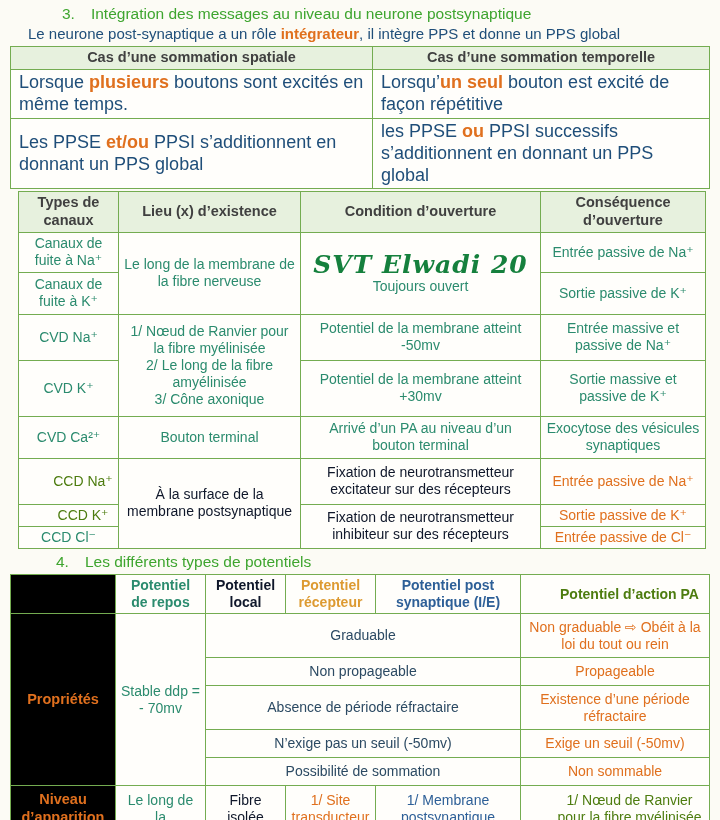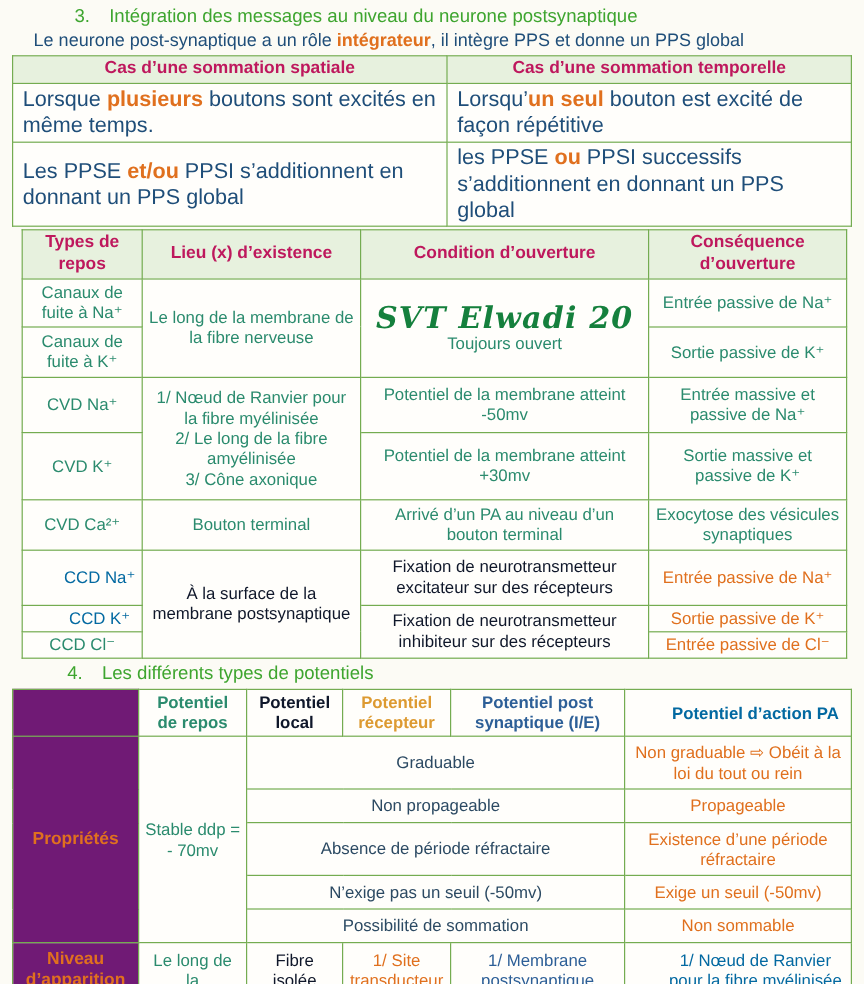--- a/index.html
+++ b/index.html
@@ -17,34 +17,34 @@
   .hdg .num { display:inline-block; margin-right:16px; }
   .hdg3 { margin-left:52px; }
   .hdg-canaux { margin:3px 0 3px 22px; }
   .hdg4 { margin:4px 0 3px 46px; }
   .subtitle { color:#1f4e79; font-size:15px; line-height:18px; margin:0 0 3px 18px; }
   .bold-orange { color:#e0701e; font-weight:bold; }
   
   table { border-collapse:collapse; table-layout:fixed; }
   td { border:1.6px solid #74ac51; text-align:center; vertical-align:middle;
        font-size:14px; line-height:1.22; padding:2px 5px; background:#fffefb; }
-  .hcell { background:#e7f1de; color:#be185d; font-weight:bold; font-size:14.5px; }
+  .hcell { background:#e7f1de; color:#404040; font-weight:bold; font-size:14.5px; }
   .t1 { width:700px; margin-bottom:2px; }
   .t1 td.body { text-align:left; color:#1f4e79; font-size:18px; padding:2px 8px; }
   .t2 { width:688px; margin-left:8px; margin-bottom:2px; }
   .t3 { width:700px; }
   .c-teal  { color:#2b8b6e; }
   .c-orange{ color:#e0701e; }
-  .c-ored  { color:#0369a1;padding-left:34px; }
+  .c-ored  { color:#4d7c0f;padding-left:34px; }
   .c-pink  { color:#0f172a; }
   .c-blue  { color:#2d5f97; }
   .c-navy  { color:#2c4a63; }
   .c-gold  { color:#dd9a31; }
   .bold { font-weight:bold; }
-  .rowlabel { background:#701a75; color:#e0701e; font-weight:bold; font-size:14.5px; }
+  .rowlabel { background:#000000; color:#e0701e; font-weight:bold; font-size:14.5px; }
   .watermark {
     font-family:"DejaVu Serif","Liberation Serif",serif;
     font-style:italic; font-weight:600; font-size:25px; color:#15803d;
     letter-spacing:1px; line-height:26px;
   }
 </style>
 </head>
 <body>
 
 <div class="page">
@@ -89,21 +89,21 @@
 
   <table class="t2">
     <colgroup>
         <col style="width:100px">
         <col style="width:182px">
         <col style="width:240px">
         <col>
       </colgroup>
     <tbody>
         <tr style="height:34px">
-      <td class="hcell">Types de repos</td>
+      <td class="hcell">Types de canaux</td>
       <td class="hcell">Lieu (x) d’existence</td>
       <td class="hcell">Condition d’ouverture</td>
       <td class="hcell">Conséquence d’ouverture</td>
     </tr>
     <tr style="height:40px">
       <td class="c-teal">Canaux de fuite à Na⁺</td>
       <td class="c-teal" rowspan="2">Le long de la membrane de la fibre nerveuse</td>
       <td rowspan="2">
         <div class="watermark">SVT Elwadi 20</div>
         <div class="c-teal">Toujours ouvert</div>

